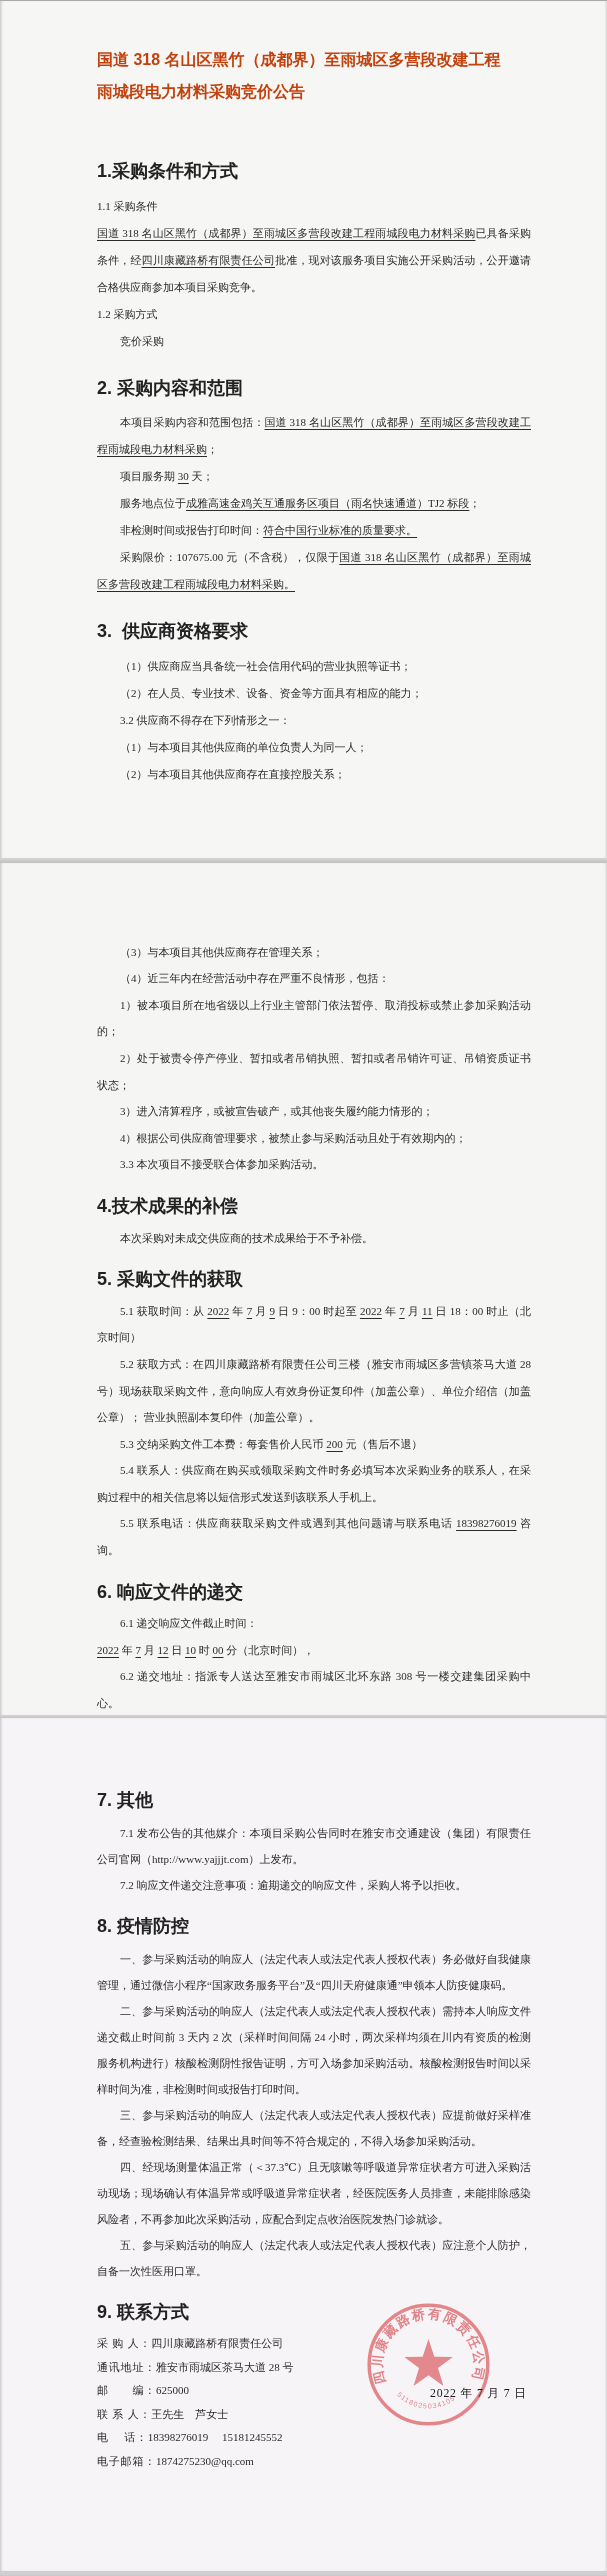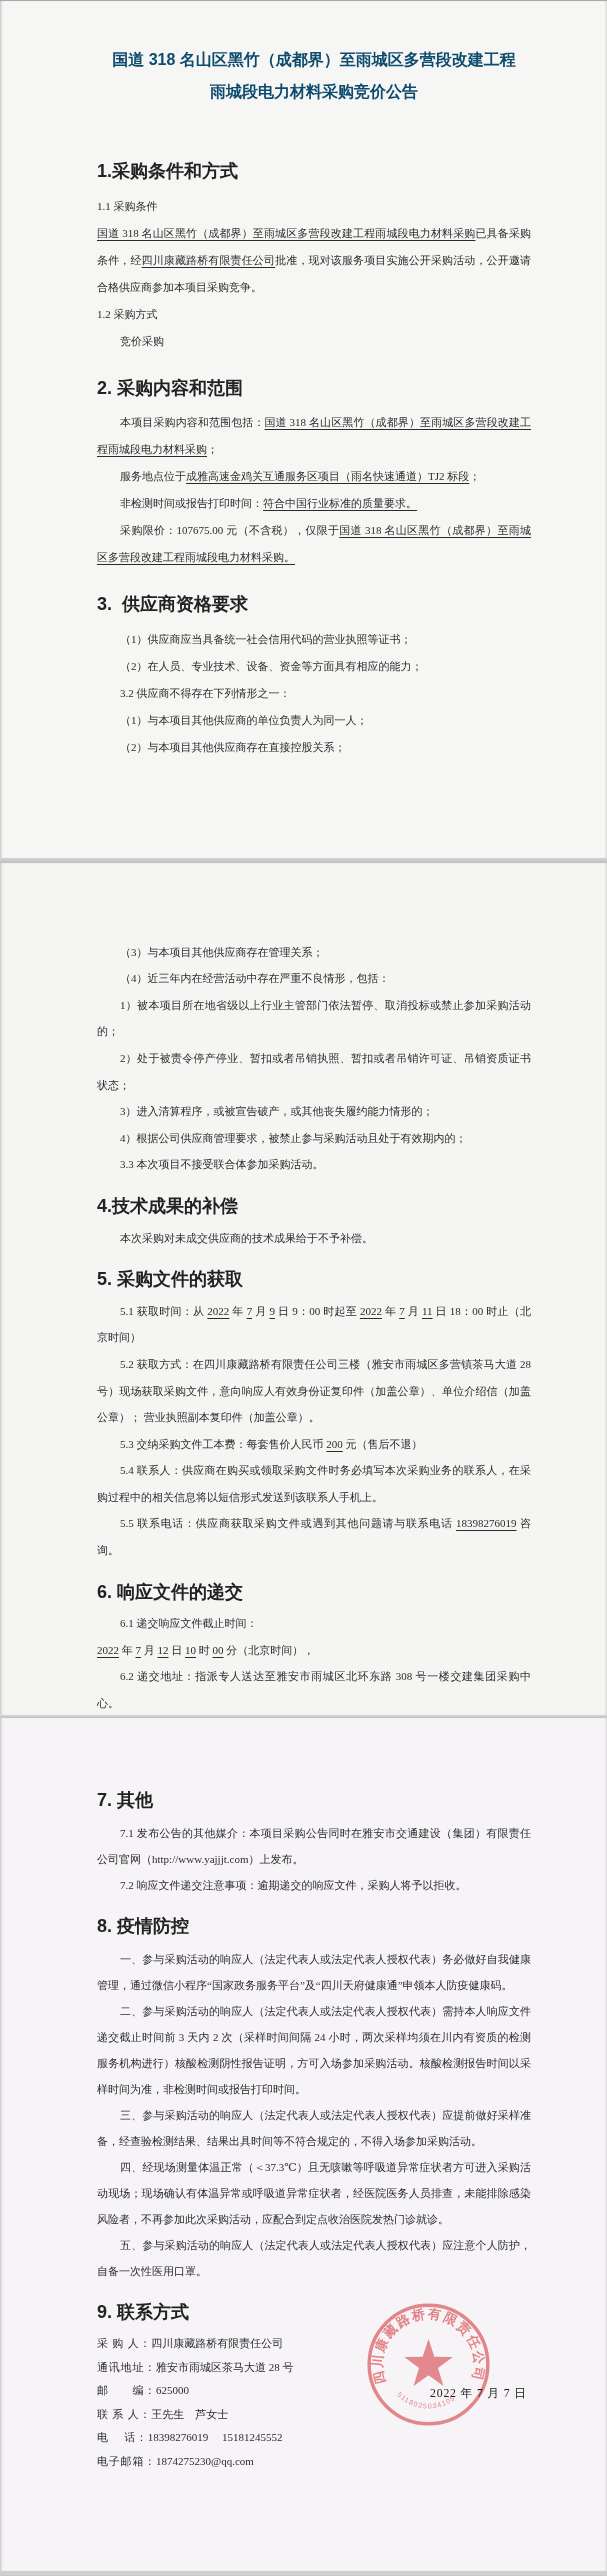--- a/index.html
+++ b/index.html
@@ -18,21 +18,21 @@
   .p1{height:858px;background:#f6f6f5;border-top:1.5px solid #a9a9a9;padding:43px 76px 0 97px;}
   .p2{height:852px;background:#f5f5f4;padding:76px 76px 0 97px;}
   .p3{height:853px;background:#f7f4f8;padding:72px 76px 0 97px;}
   .sep{height:4.6px;background:linear-gradient(#d6d6d6,#bfbfbf);}
   .sep2{height:3.8px;background:linear-gradient(#d9d6da,#c4c1c6);}
   .sep3{height:3.8px;background:#cfcfcf;}
 
   .title{
     font-family:"Liberation Sans","DejaVu Sans",sans-serif;
     font-weight:bold;font-size:16px;line-height:32px;
-    text-align:center;color:#0c4a6e;margin:0 0 36px 0;
+    color:#c2410c;margin:0 0 36px 0;
   }
   h2.sec{
     font-family:"Liberation Sans","DejaVu Sans",sans-serif;
     font-weight:bold;font-size:18px;line-height:21px;
     color:#222;margin:23px 0 10.6px 0;
   }
   .p1 h2.first{margin-top:53px;}
   .p2 h2.sec{margin:18px 0 7.6px 0;}
   .p3 h2.sec{margin:18px 0 9px 0;}
 
@@ -59,20 +59,21 @@
   <div class="title" style="margin-top:-36px;">雨城段电力材料采购竞价公告</div>
 
   <h2 class="sec first">1.采购条件和方式</h2>
   <p class="b">1.1 采购条件</p>
   <p class="b"><span class="u">国道 318 名山区黑竹（成都界）至雨城区多营段改建工程雨城段电力材料采购</span><span>已具备采购条件，经</span><span class="u">四川康藏路桥有限责任公司</span><span>批准，现对该服务项目实施公开采购活动，公开邀请合格供应商参加本项目采购竞争。</span></p>
   <p class="b">1.2 采购方式</p>
   <p class="b ind">竞价采购</p>
 
   <h2 class="sec">2. 采购内容和范围</h2>
   <p class="b ind"><span>本项目采购内容和范围包括：</span><span class="u">国道 318 名山区黑竹（成都界）至雨城区多营段改建工程雨城段电力材料采购</span><span>；</span></p>
+  <p class="b ind"><span>项目服务期 </span><span class="u">30</span><span> 天；</span></p>
   <p class="b ind"><span>服务地点位于</span><span class="u">成雅高速金鸡关互通服务区项目（雨名快速通道）TJ2 标段</span><span>；</span></p>
   <p class="b ind"><span>非检测时间或报告打印时间：</span><span class="u">符合中国行业标准的质量要求。</span></p>
   <p class="b ind"><span>采购限价：107675.00 元（不含税），仅限于</span><span class="u">国道 318 名山区黑竹（成都界）至雨城区多营段改建工程雨城段电力材料采购。</span></p>
 
   <h2 class="sec">3.&nbsp; 供应商资格要求</h2>
   <p class="b ind">（1）供应商应当具备统一社会信用代码的营业执照等证书；</p>
   <p class="b ind">（2）在人员、专业技术、设备、资金等方面具有相应的能力；</p>
   <p class="b ind">3.2 供应商不得存在下列情形之一：</p>
   <p class="b ind">（1）与本项目其他供应商的单位负责人为同一人；</p>
   <p class="b ind">（2）与本项目其他供应商存在直接控股关系；</p>

